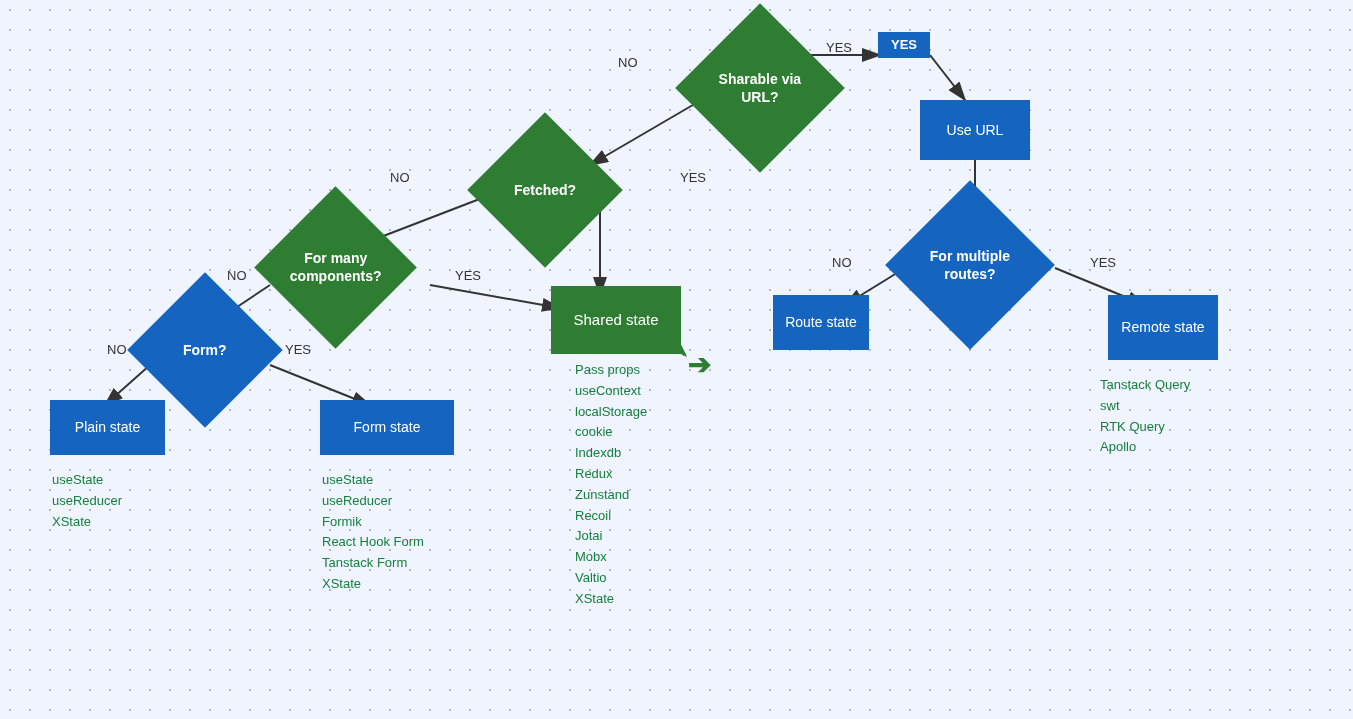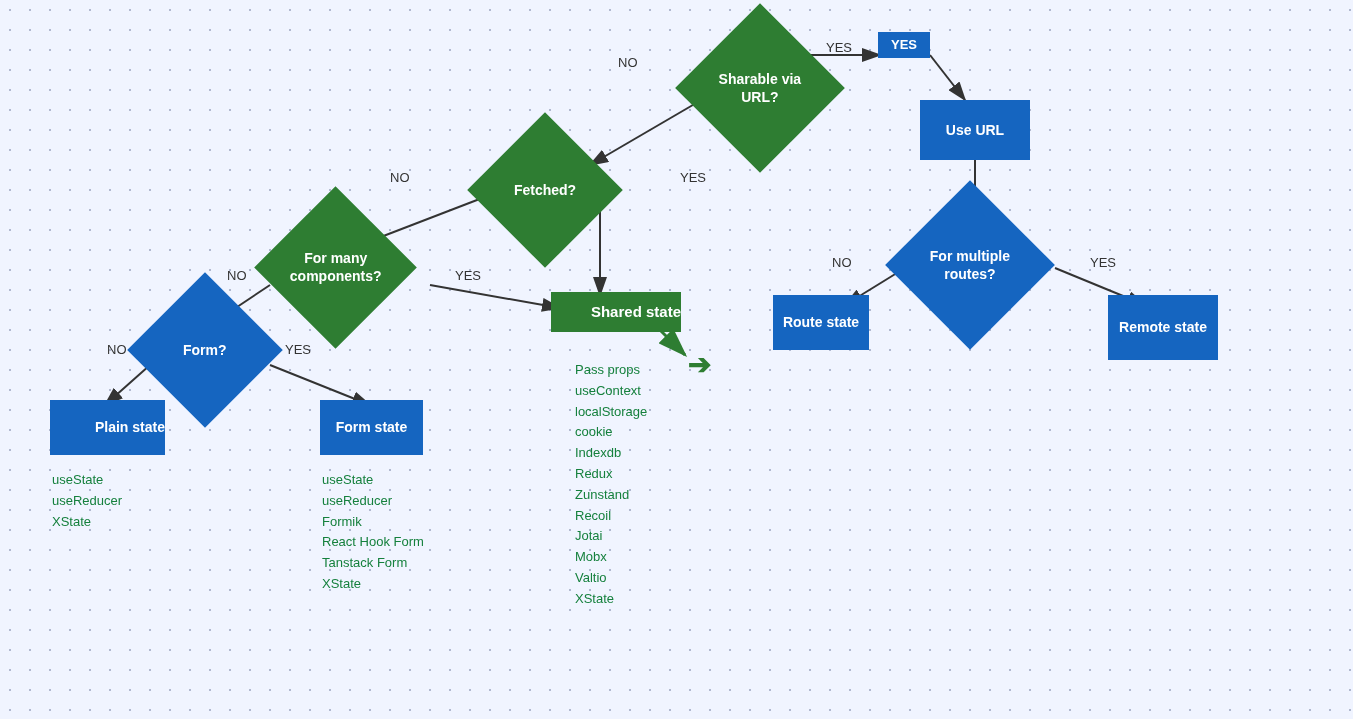--- a/index.html
+++ b/index.html
@@ -38,21 +38,21 @@
     .diamond-green { background-color: #2E7D32; }
 
     
     .rect-box {
       position: absolute;
       display: flex;
       align-items: center;
       justify-content: center;
       text-align: center;
       color: white;
-      font-weight: bold;
+      font-weight: normal;
       font-size: 14px;
       line-height: 1.3;
     }
     .rect-blue { background-color: #1565C0; }
     .rect-green { background-color: #2E7D32; }
 
     
     .label {
       position: absolute;
       font-size: 13px;
@@ -173,29 +173,29 @@
 
   <div class="diamond diamond-green" style="left:278px; top:210px; width:115px; height:115px;">
     <div class="diamond-inner">For many
 components?</div>
   </div>
 
   <div class="diamond diamond-blue" style="left:150px; top:295px; width:110px; height:110px;">
     <div class="diamond-inner">Form?</div>
   </div>
 
-  <div class="rect-box rect-green" style="left:551px; top:292px; width:130px; height:40px; font-size:15px;justify-content:flex-end;">
+  <div class="rect-box rect-green" style="left:551px; top:286px; width:130px; height:68px; font-size:15px;">
     <span>Shared state</span>
   </div>
 
-  <div class="rect-box rect-blue" style="left:320px; top:400px; width:103px; height:55px;">
+  <div class="rect-box rect-blue" style="left:320px; top:400px; width:134px; height:55px;">
     <span>Form state</span>
   </div>
 
-  <div class="rect-box rect-blue" style="left:50px; top:400px; width:115px; height:55px;justify-content:flex-end;">
+  <div class="rect-box rect-blue" style="left:50px; top:400px; width:115px; height:55px;">
     <span>Plain state</span>
   </div>
 
   <div class="rect-box rect-blue" style="left:773px; top:295px; width:96px; height:55px;">
     <span>Route state</span>
   </div>
 
   <div class="rect-box rect-blue" style="left:1108px; top:295px; width:110px; height:65px;justify-content:center;">
     <span>Remote
 state</span>
@@ -203,14 +203,15 @@
 
   <div class="label" style="left:52px; top:470px;">useState<br>useReducer<br>XState</div>
 
   <div class="label" style="left:322px; top:470px;">useState<br>useReducer<br>Formik<br>React Hook Form<br>Tanstack Form<br>XState</div>
 
   <div style="position:absolute; left:688px; top:348px; font-size:28px; color:#2E7D32; font-weight:bold;">➔</div>
 
   <div class="label" style="left:575px; top:360px;">Pass props<br>useContext<br>localStorage<br>cookie<br>Indexdb<br>Redux<br>Zunstand<br>Recoil<br>Jotai<br>Mobx<br>Valtio<br>XState</div>
 
 
+  <div class="label" style="left:1100px; top:375px;">Tanstack Query<br>swt<br>RTK Query<br>Apollo</div>
 
 </div>
 
 </body></html>

